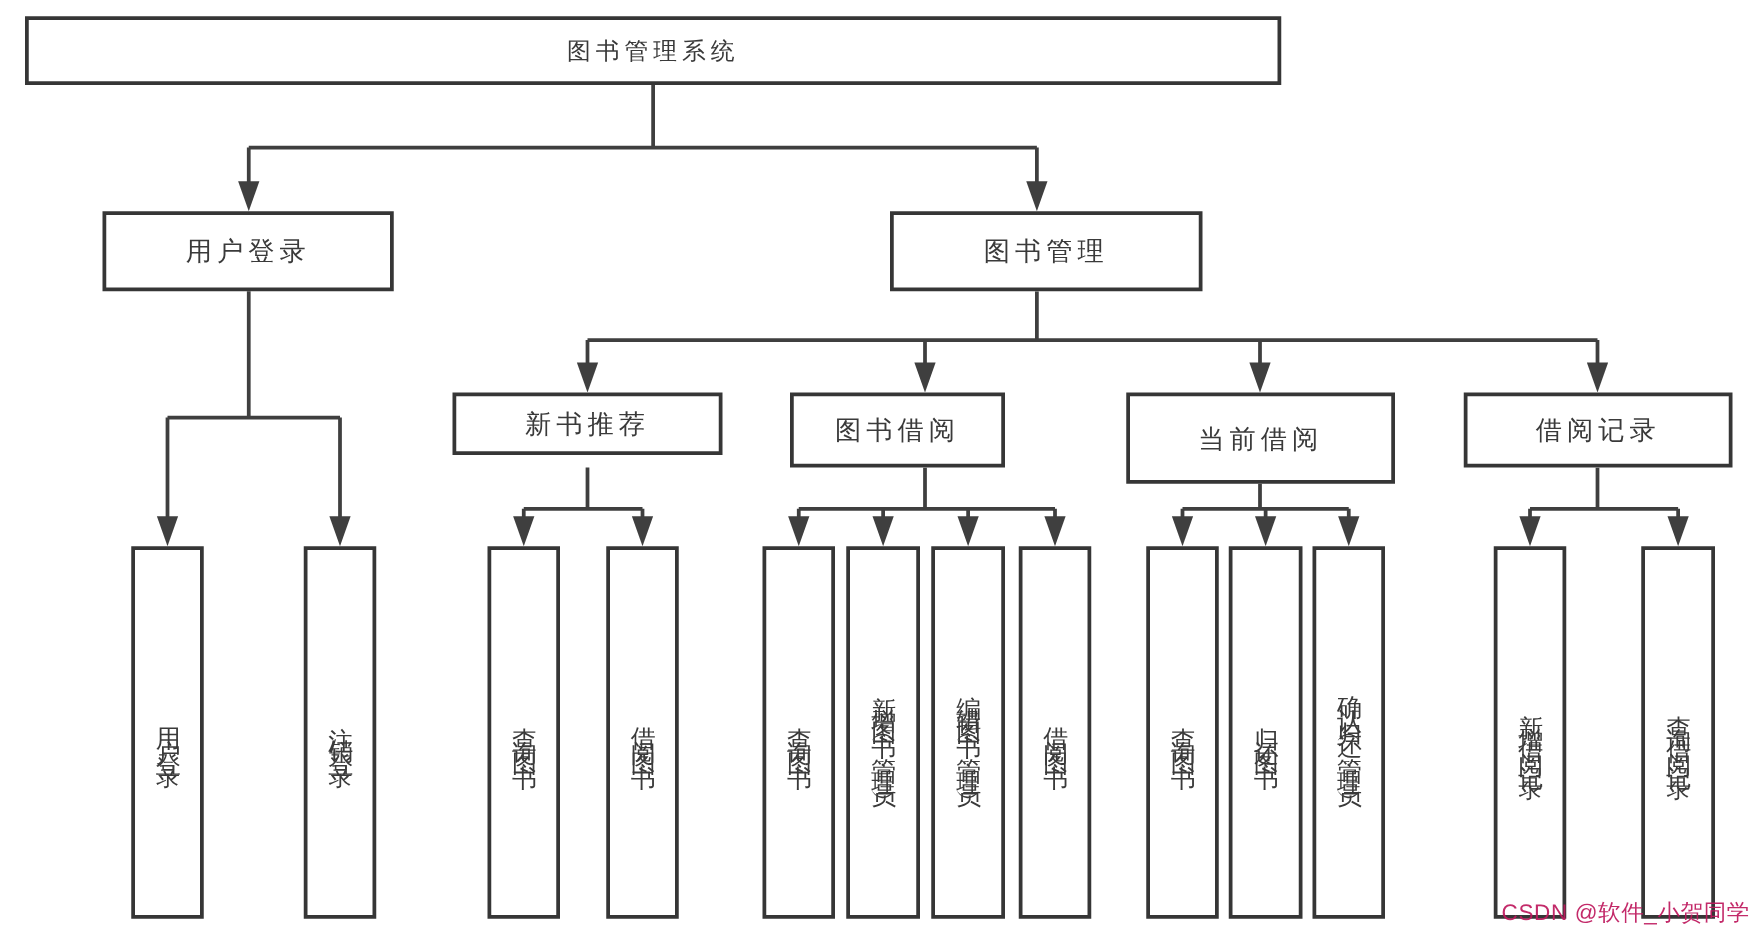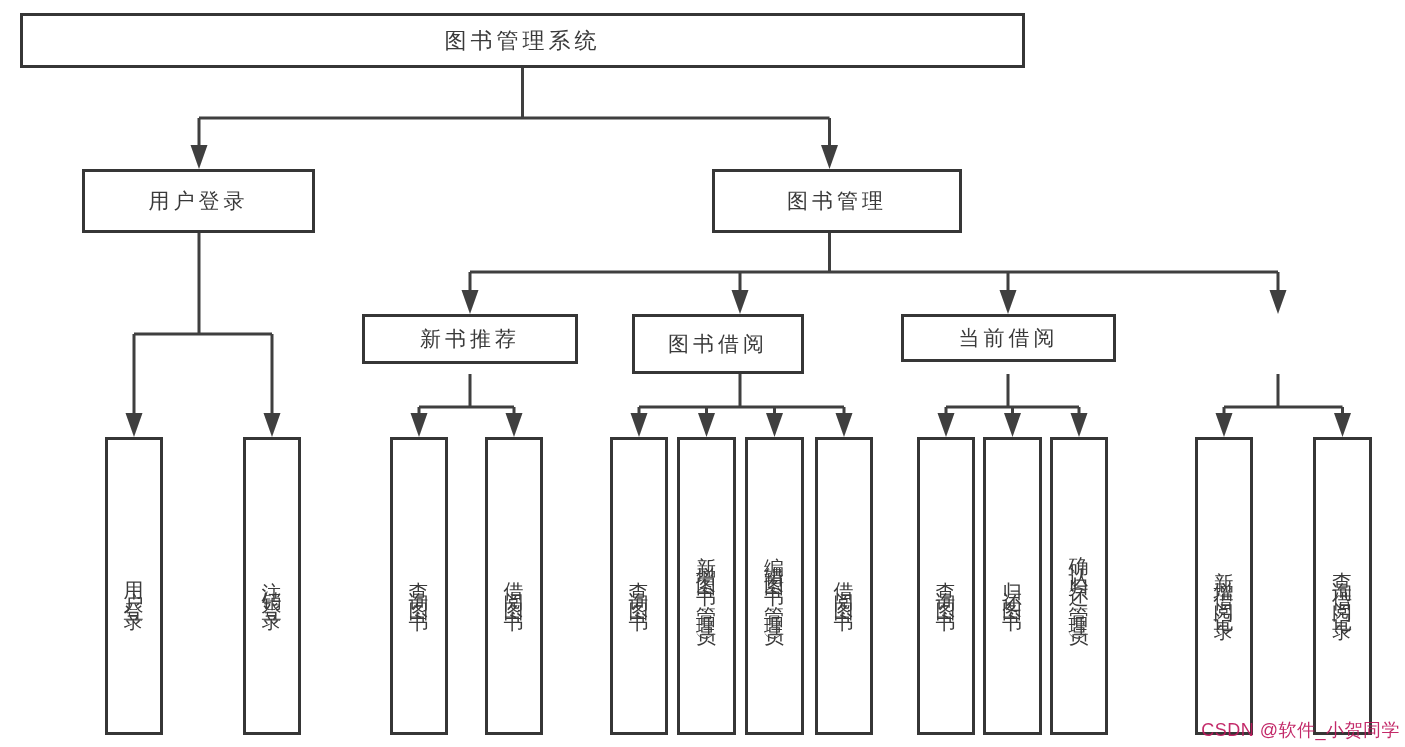--- a/index.html
+++ b/index.html
@@ -24,21 +24,21 @@
     background: #ffffff;
     display: flex;
     align-items: center;
     justify-content: center;
     color: #3a3a3a;
     font-size: 21px;
     letter-spacing: 4px;
     white-space: nowrap;
     z-index: 2;
   }
-  .node.root { font-size: 22px; justify-content: center; }
+  .node.root { font-size: 19px; justify-content: center; }
   .leaf {
     position: absolute;
     box-sizing: border-box;
     border: 3px solid #363636;
     background: #ffffff;
     display: flex;
     align-items: center;
     justify-content: center;
     color: #3a3a3a;
     font-size: 20px;
@@ -121,22 +121,25 @@
   <div class="node" style="left:712px; top:169px; width:250px; height:64px;">
     <span>图书管理</span>
   </div>
 
   <div class="node" style="left:362px; top:314px; width:216px; height:50px;">
     <span>新书推荐</span>
   </div>
   <div class="node" style="left:632px; top:314px; width:172px; height:60px;">
     <span>图书借阅</span>
   </div>
-  <div class="node" style="left:901px; top:314px; width:215px; height:48px;text-align:right;">
+  <div class="node" style="left:901px; top:314px; width:215px; height:73px;text-align:right;">
     <span>当前借阅</span>
+  </div>
+  <div class="node" style="left:1171px; top:314px; width:215px; height:60px;">
+    <span>借阅记录</span>
   </div>
 
   <div class="leaf" style="left:105px;">
     <span>用户登录</span>
   </div>
   <div class="leaf" style="left:243px;">
     <span>注销登录</span>
   </div>
 
   <div class="leaf" style="left:390px;">

